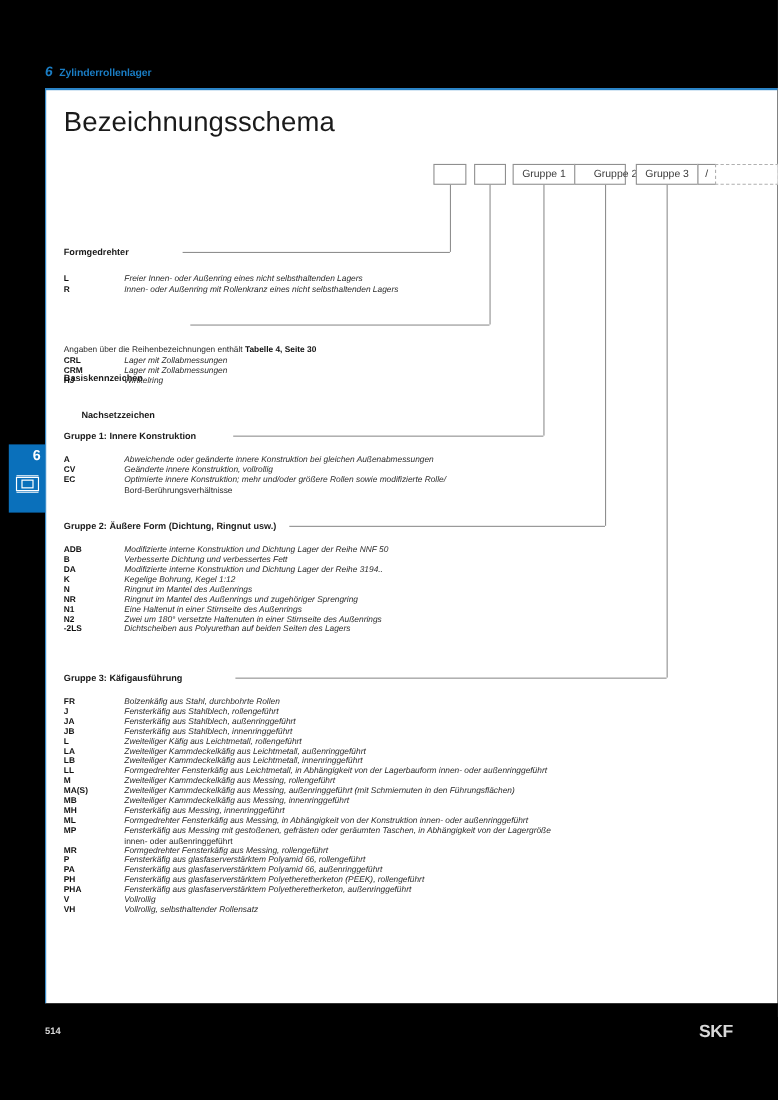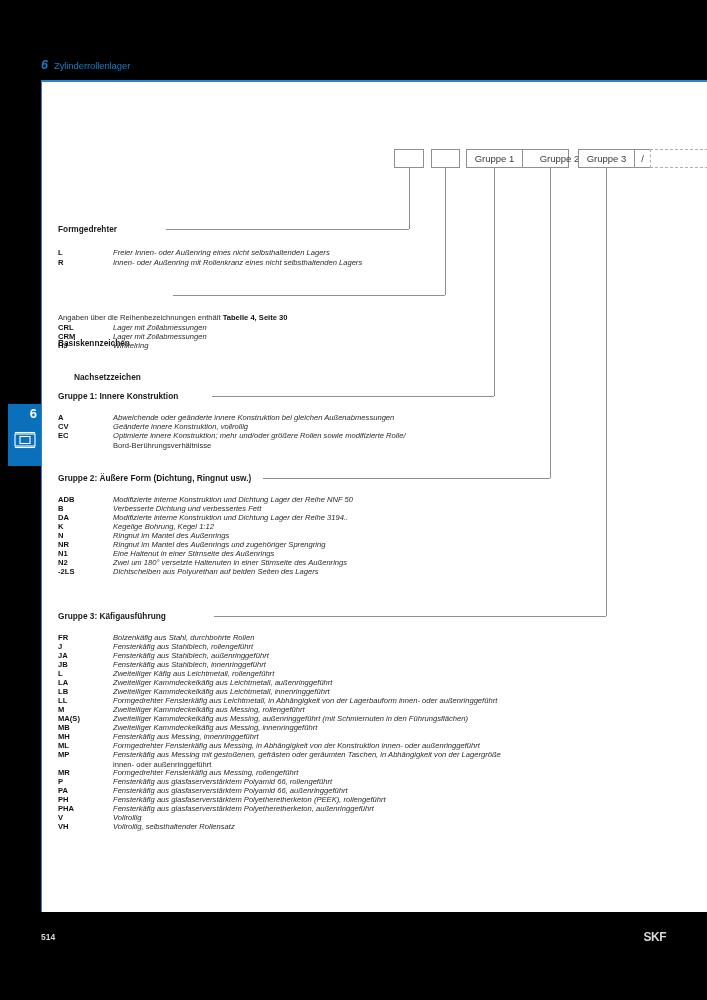--- a/index.html
+++ b/index.html
@@ -17,21 +17,21 @@
 
   
   .runhead {
     position: absolute;
     left: 41px; top: 58px;
     display: flex; align-items: baseline; gap: 6px;
     color: #1a7dc4;
     white-space: nowrap;
   }
   .runhead-num { font-size: 12.5px; font-weight: bold; font-style: italic; }
-  .runhead-title { font-size: 9.5px; font-weight: normal; letter-spacing: -0.1px; }
+  .runhead-title { font-size: 9.5px; font-weight: bold; letter-spacing: -0.1px; }
 
   
   .panel {
     position: absolute;
     left: 41px; top: 80px;
     width: 666px; height: 832px;
     background: #ffffff;
     border-top: 2.5px solid #2b84c7;
     border-left: 1px solid #2b84c7;
   }
@@ -110,21 +110,21 @@
 
   
   .folio {
     position: absolute;
     left: 41px; top: 932px;
     font-size: 8.5px; font-weight: bold; color: #d8d8d8;
   }
   .skf-logo {
     position: absolute;
     right: 41px; top: 930px;
-    font-size: 12px; font-weight: bold; color: #d8d8d8;
+    font-size: 16px; font-weight: bold; color: #d8d8d8;
     letter-spacing: -0.5px;
   }
 </style>
 </head>
 <body>
 
 <div id="page">
 
   <div class="runhead">
     <span class="runhead-num">6</span>
@@ -136,20 +136,21 @@
     <svg class="bearing-icon" viewBox="0 0 22 20">
       <rect x="1" y="4" width="20" height="12" fill="none" stroke="#ffffff" stroke-width="1.1"></rect>
       <rect x="6" y="6.5" width="10" height="7" fill="none" stroke="#ffffff" stroke-width="1.1"></rect>
       <line x1="1" y1="2.5" x2="21" y2="2.5" stroke="#ffffff" stroke-width="1.1"></line>
       <line x1="1" y1="17.5" x2="21" y2="17.5" stroke="#ffffff" stroke-width="1.1"></line>
     </svg>
   </div>
 
   <div class="panel">
 
+    <div class="page-title">Bezeichnungsschema</div>
 
     <div class="diagram">
 
       <div class="dbox" style="left:352px; top:67px; width:30px;"></div>
       <div class="dbox" style="left:389px; top:67px; width:29px;"></div>
       <div class="dbox" style="left:424px; top:67px; width:57px;">Gruppe 1</div>
       <div class="dbox" style="left:480px; top:67px; width:47px;padding-left:28px;">Gruppe 2</div>
       <div class="dbox" style="left:536px; top:67px; width:57px;">Gruppe 3</div>
       <div class="dbox" style="left:592px; top:67px; width:17px;">/</div>
       <div class="dbox dotted" style="left:608px; top:67px; width:58px;"></div>

